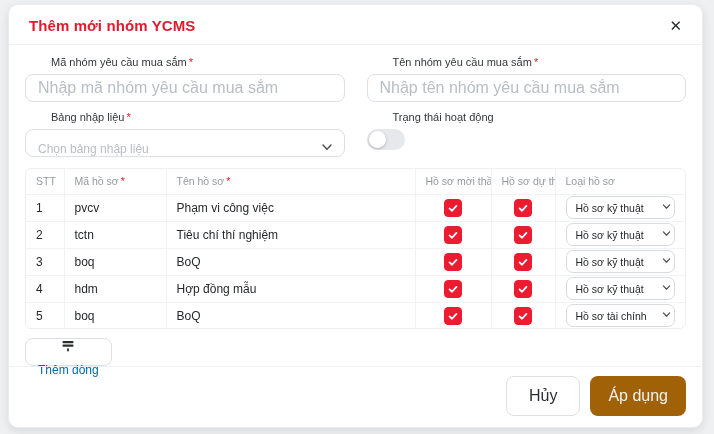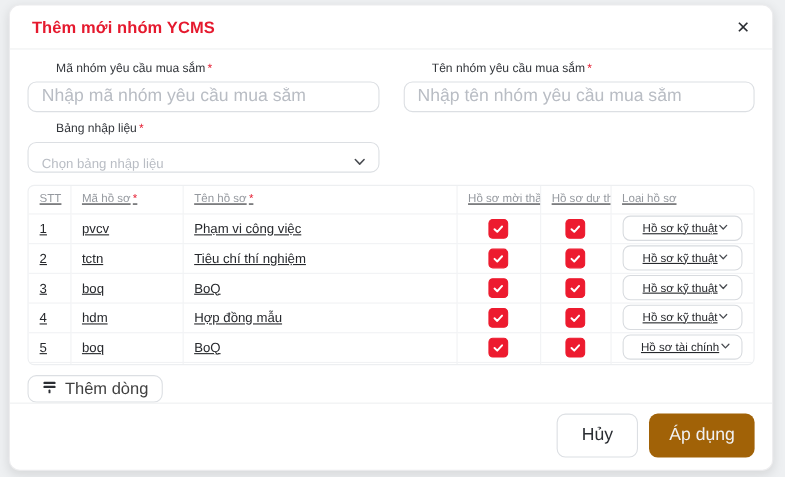--- a/index.html
+++ b/index.html
@@ -73,21 +73,21 @@
     background: #fff; box-shadow: 0 1px 3px rgba(0,0,0,0.25);
     transition: left .15s;
   }
   
   .table-wrap {
     margin: 11px 16px 0 16px;
     border: 1px solid #edeff1;
     border-radius: 6px;
     overflow: hidden;
   }
-  table { width: 100%; border-collapse: collapse; table-layout: fixed; text-decoration: underline; }
+  table { width: 100%; border-collapse: collapse; table-layout: fixed; }
   th {
     font-size: 10.5px; font-weight: 400; color: #95999f;
     text-align: left; height: 25px; padding: 0 10px;
     border-bottom: 1px solid #f1f2f4; border-right: 1px solid #f1f2f4;
     white-space: nowrap; overflow: hidden;
   }
   td {
     font-size: 12px; color: #26282c;
     height: 27px; padding: 0 10px;
     border-bottom: 1px solid #f1f2f4; border-right: 1px solid #f1f2f4;
@@ -104,33 +104,33 @@
     vertical-align: middle; cursor: pointer;
   }
   .checkbox svg { visibility: hidden; }
   .checkbox.checked { background: #ed1b2f; border-color: #ed1b2f; }
   .checkbox.checked svg { visibility: visible; }
   
   .cell-select {
     width: 100%; height: 23px;
     border: 1px solid #d8dbdf; border-radius: 7px;
     padding: 0 2px 0 9px;
-    display: flex; align-items: center; justify-content: center;
+    display: flex; align-items: center; justify-content: space-between;
     background: #fff; cursor: pointer;
   }
   .cell-select .val { font-size: 10.5px; color: #26282c; }
   
   .add-row-btn {
     margin: 9px 16px 0 16px;
     display: inline-flex; align-items: center; gap: 7px;
     height: 28px; padding: 0 12px;
     background: #fff; border: 1px solid #dcdfe3; border-radius: 8px;
-    font-size: 15px; font-weight: 500; color: #404040;
+    font-size: 12px; font-weight: 500; color: #0369a1;
     font-family: "Liberation Sans", sans-serif;
-    cursor: pointer; align-self: flex-start;
+    cursor: pointer; align-self: flex-start; flex-direction: column;
   }
   
   .modal-footer {
     margin-top: auto;
     border-top: 1px solid #eef0f1;
     display: flex; justify-content: flex-end; gap: 10px;
     padding: 9px 16px 11px 16px;
   }
   .btn {
     height: 40px; border-radius: 8px;
@@ -176,20 +176,26 @@
       <div class="select-box">
         <span class="select-placeholder">Chọn bảng nhập liệu</span>
         <span>
           <svg width="14" height="14" viewBox="0 0 14 14">
               <path d="M3 5 L7 9.2 L11 5" stroke="#4a4d52" stroke-width="1.4" fill="none" stroke-linecap="round" stroke-linejoin="round"></path>
             </svg>
         </span>
       </div>
     </div>
 
+    <div>
+      <label class="field-label">Trạng thái hoạt động</label>
+      <button class="toggle">
+        <span class="knob"></span>
+      </button>
+    </div>
   </div>
 
   <div class="table-wrap">
     <table>
       <colgroup>
         <col style="width:38px">
           <col style="width:102px">
           <col>
         <col style="width:76px">
           <col style="width:64px">

